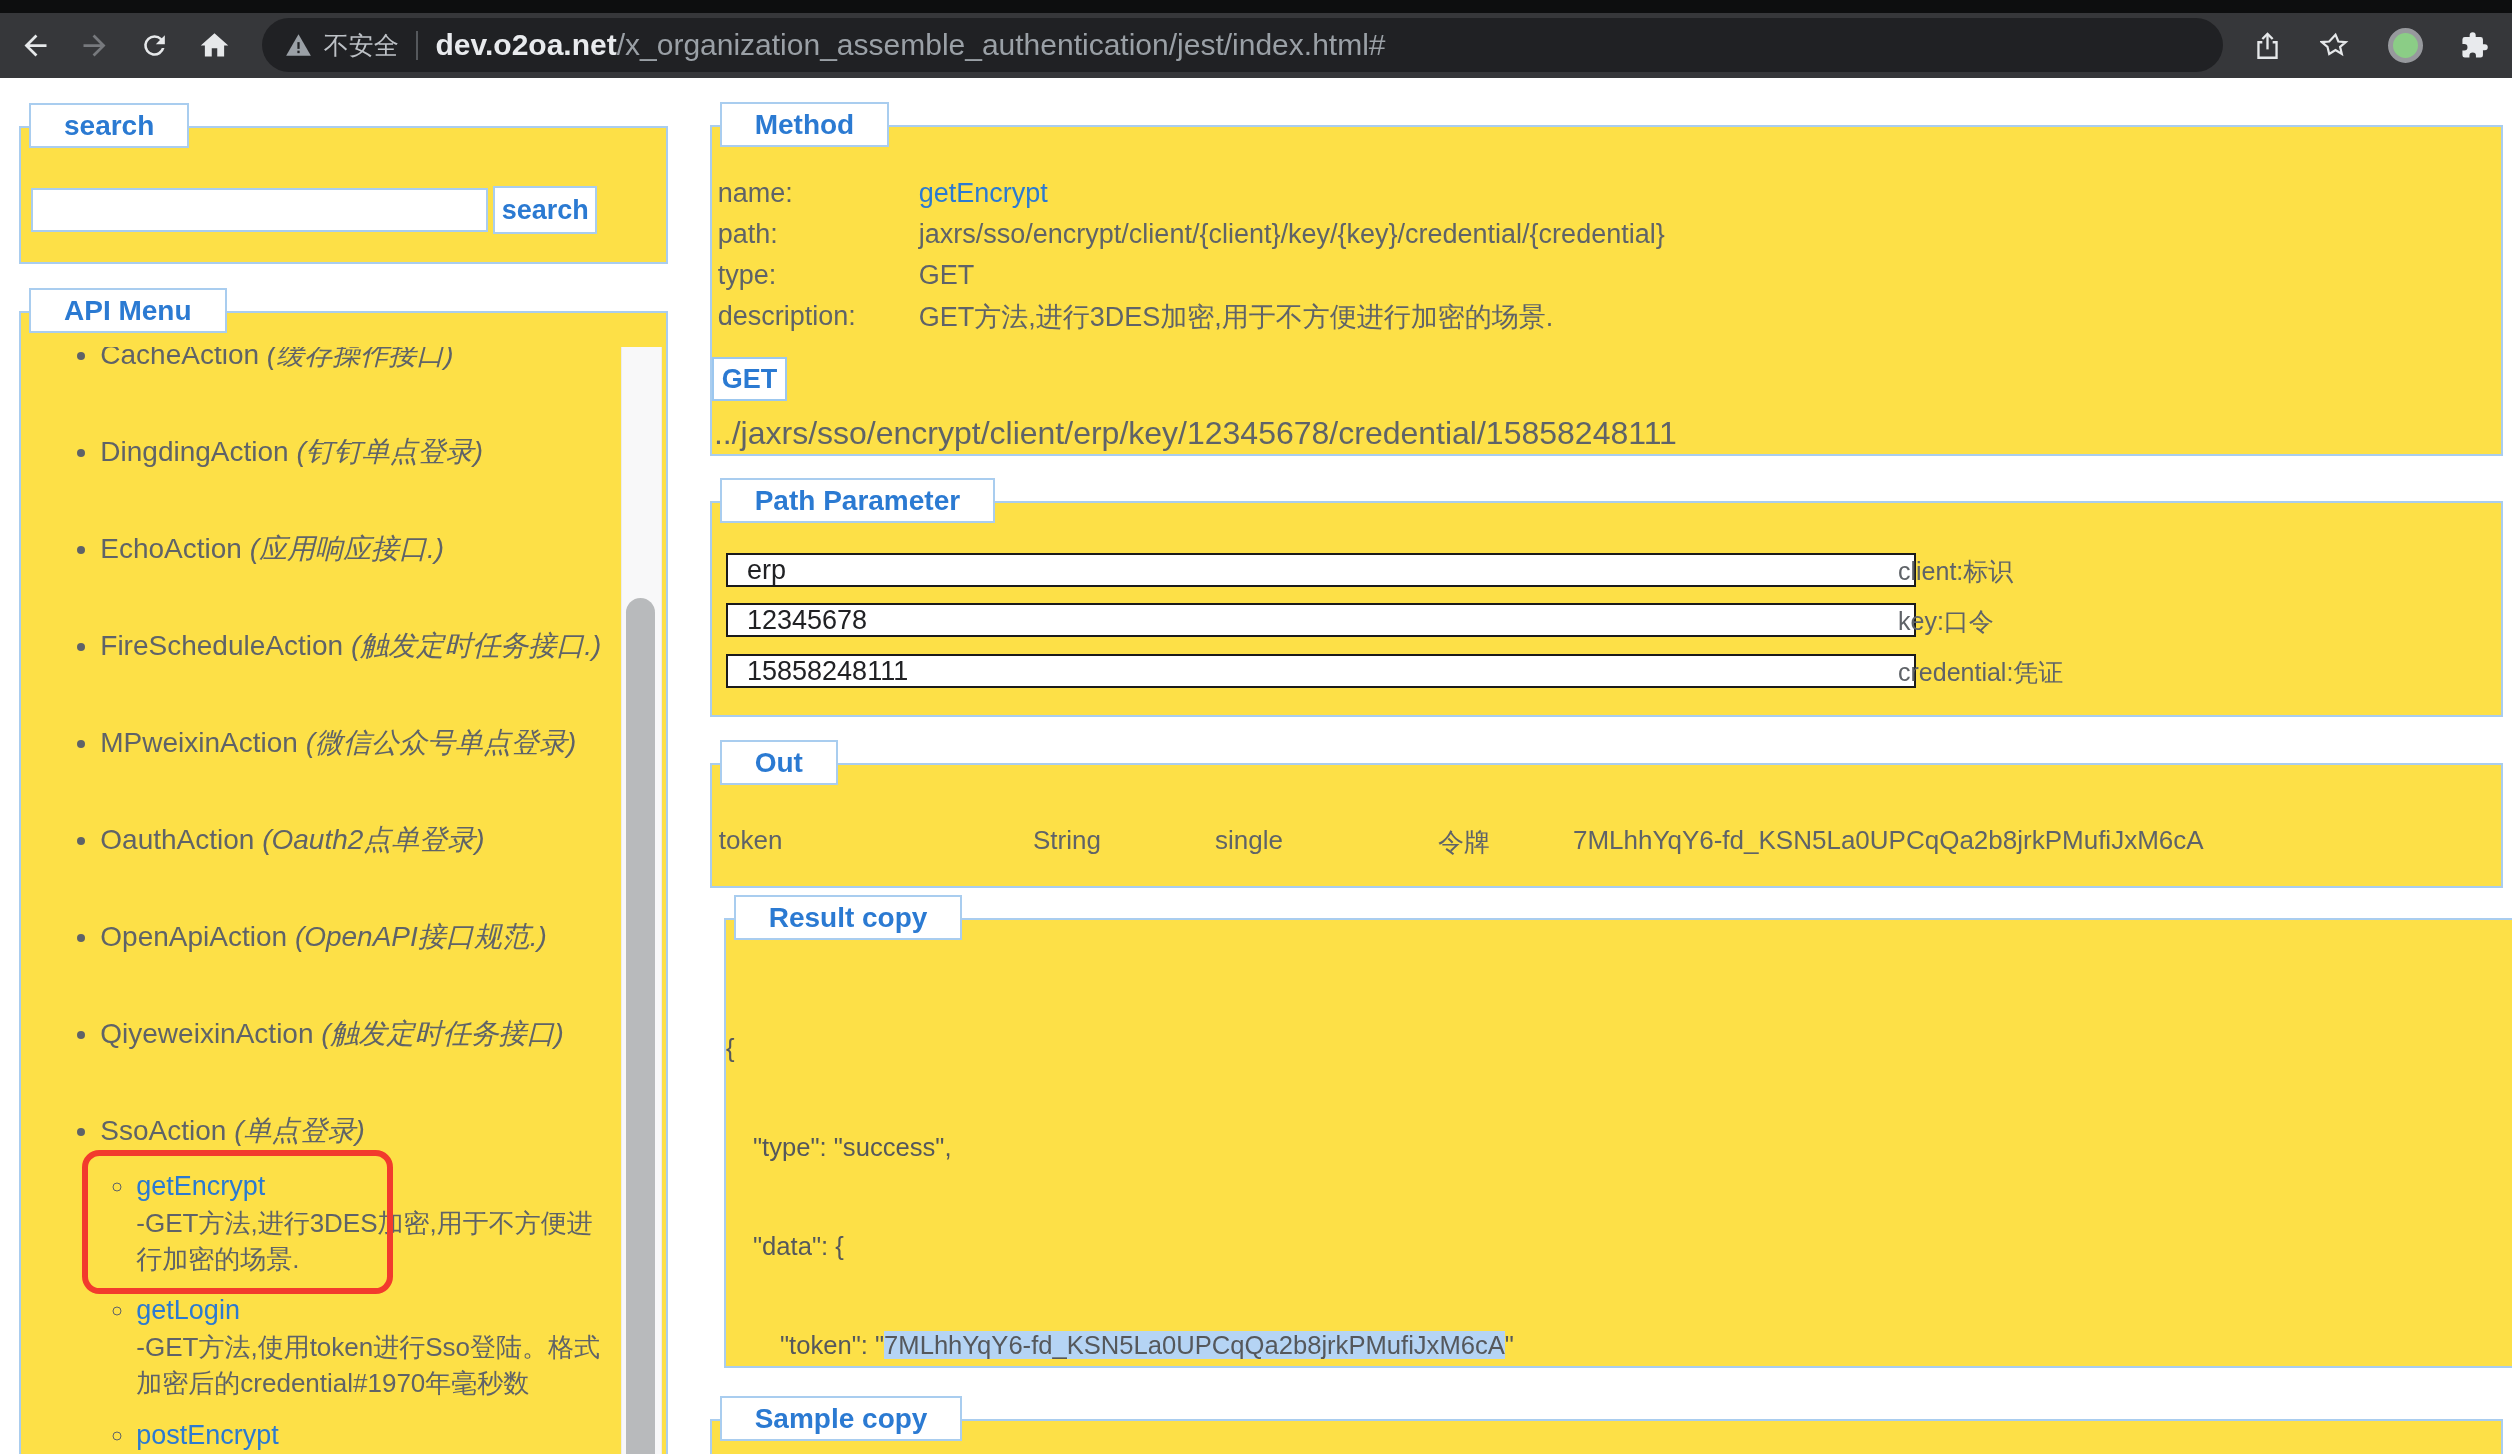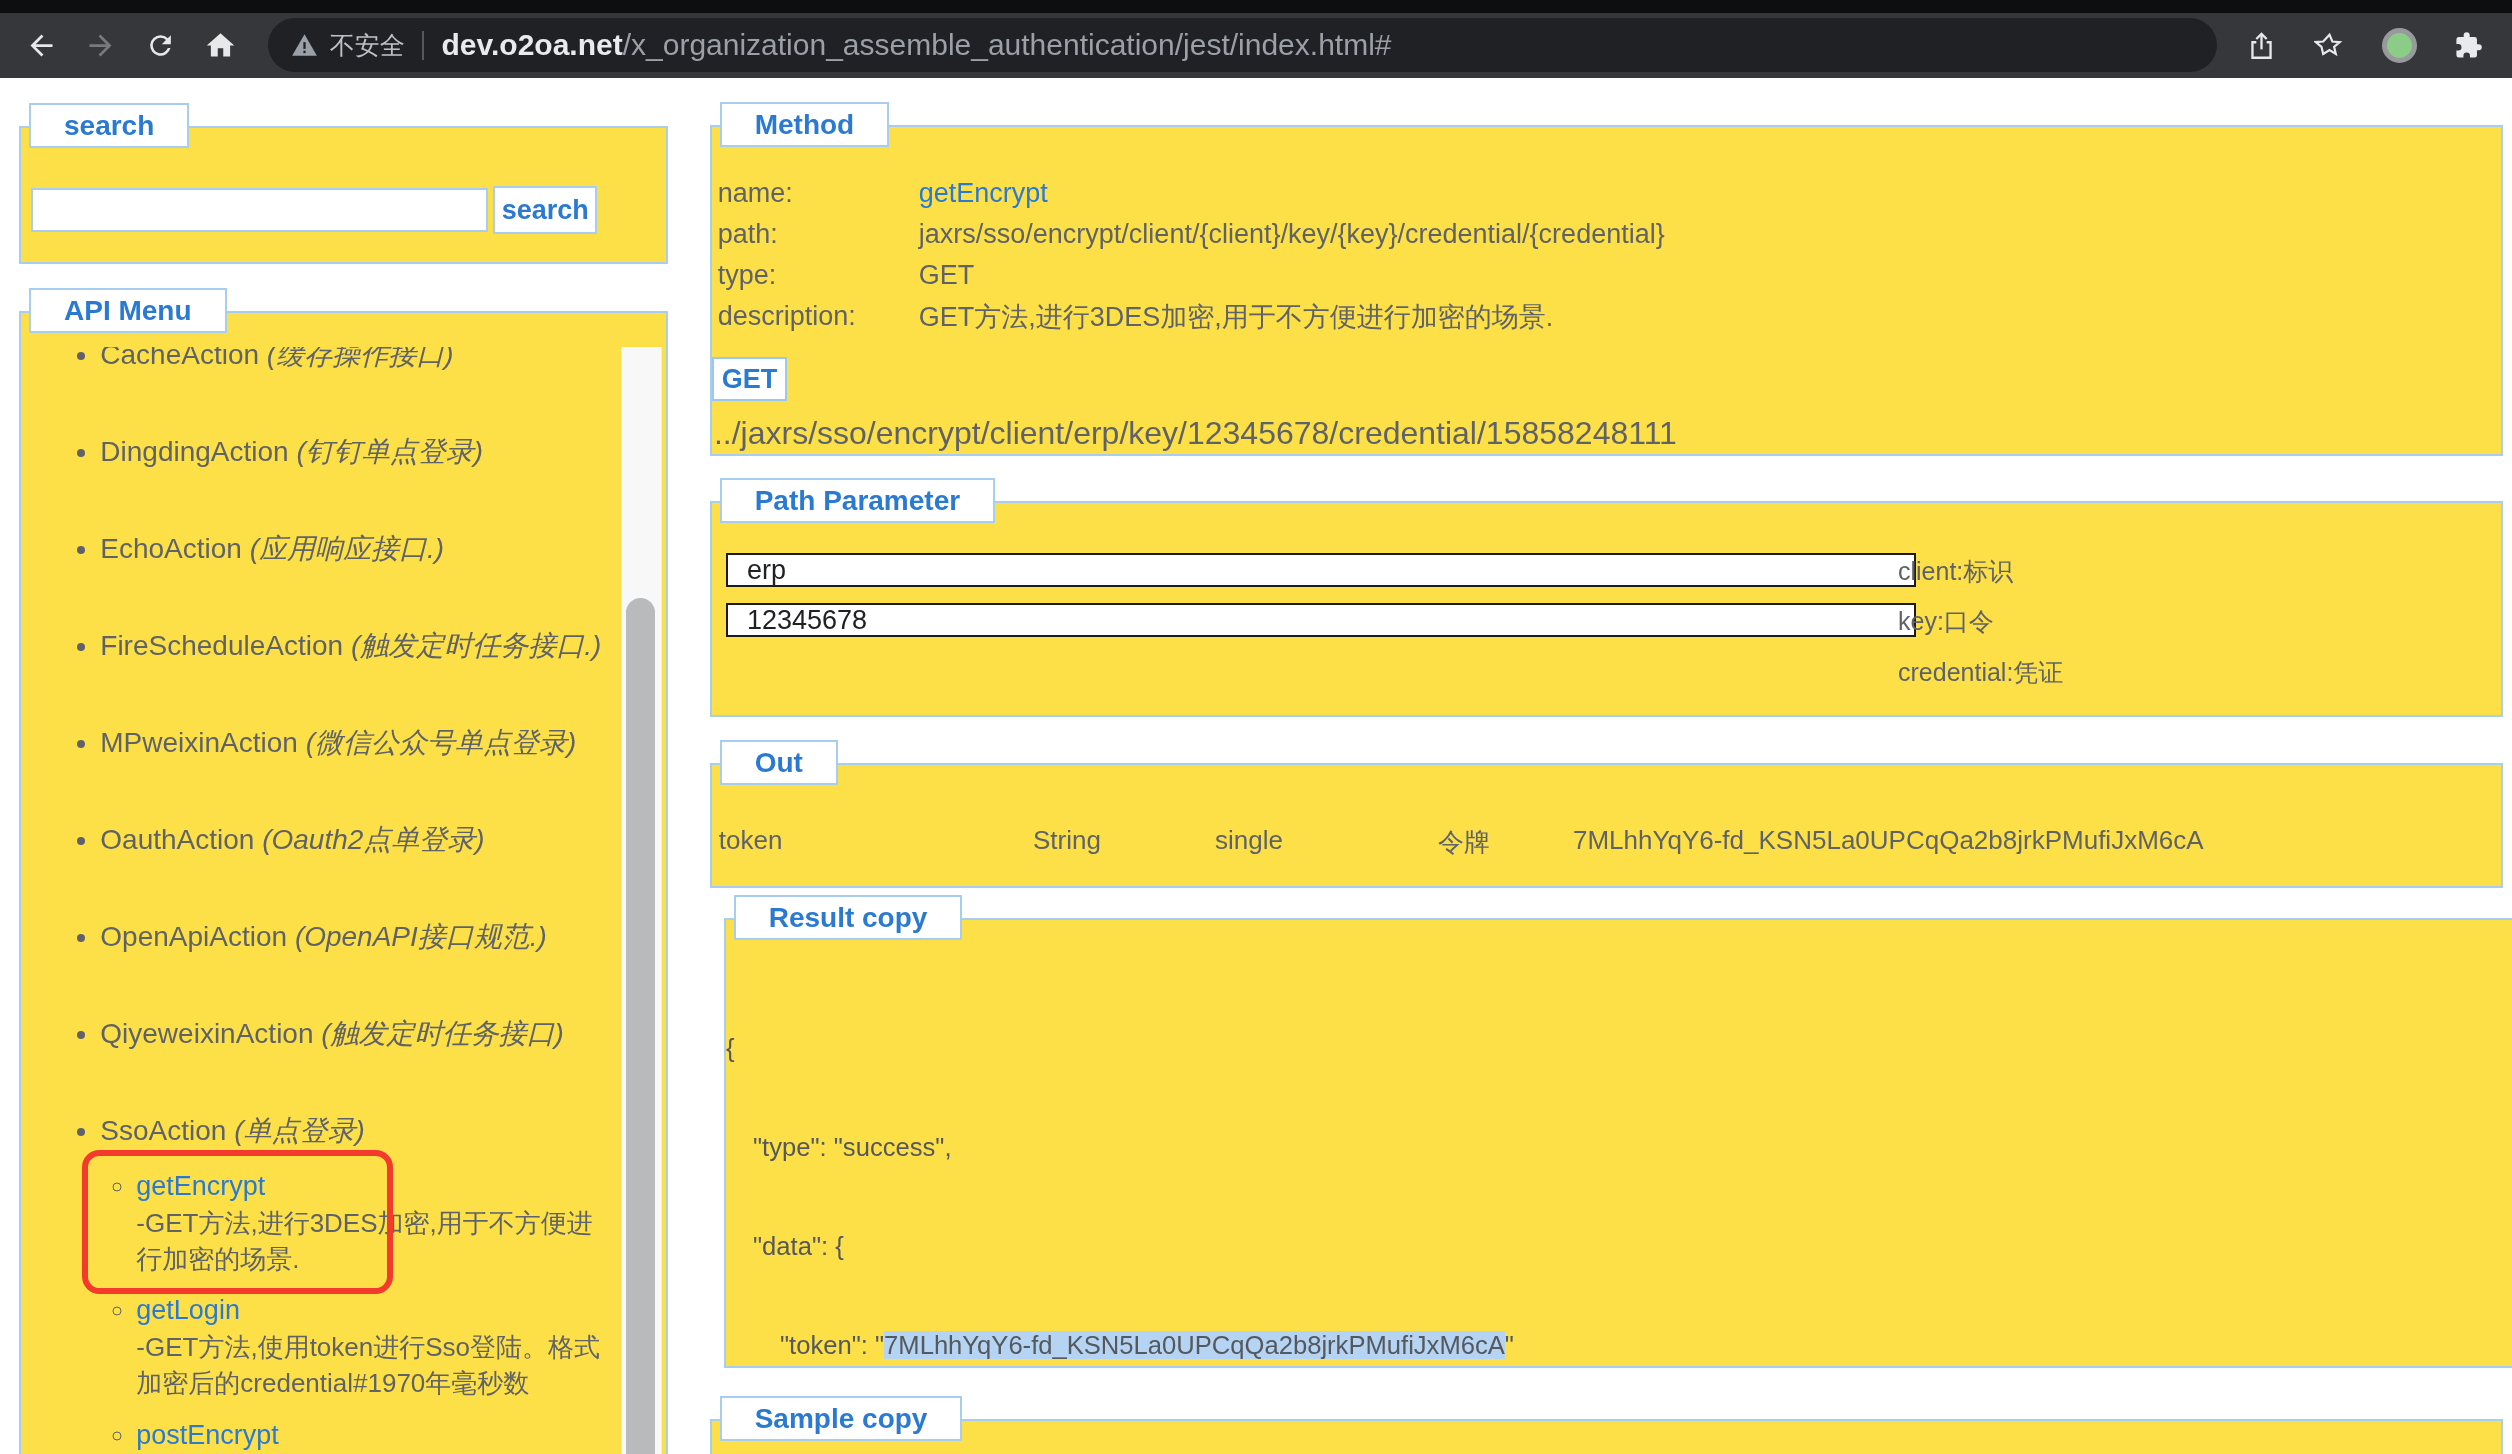--- a/index.html
+++ b/index.html
@@ -1,21 +1,21 @@
 <!DOCTYPE html>
 <html><head>
 <meta charset="utf-8">
 <style>
   html,body{margin:0;padding:0;background:#dadce0;}
   .screen{position:relative;width:2512px;height:1454px;background:#ffffff;overflow:hidden;
           font-family:"Liberation Sans","DejaVu Sans",sans-serif;color:#5f6368;}
   
   .tabstrip{position:absolute;left:0;top:0;width:100%;height:12.6px;background:#0d0e0f;}
   .toolbar{position:absolute;left:0;top:12.6px;width:100%;height:65px;background:#36373a;
-           display:flex;align-items:center;padding:0 16px;box-sizing:border-box;gap:9.7px;}
+           display:flex;align-items:center;padding:0 10px;box-sizing:border-box;gap:9.7px;}
   .navbtn{width:50px;height:50px;display:flex;align-items:center;justify-content:center;flex:0 0 auto;}
   .addressbar{flex:1;height:54px;border-radius:27px;background:#202124;display:flex;align-items:center;
               padding:0 23px;box-sizing:border-box;margin:0 13.5px;min-width:0;overflow:hidden;}
   .sec-label{font-size:25px;color:#bdc1c6;margin-left:11.6px;white-space:nowrap;}
   .addr-div{width:1.9px;height:29px;background:#55585c;margin:0 17.4px;flex:0 0 auto;}
   .url{font-size:30px;white-space:nowrap;overflow:hidden;}
   .url .domain{color:#e8eaed;font-weight:700;}
   .url .path{color:#9aa0a6;}
   .right-icons{display:flex;align-items:center;gap:37px;padding:0 13.5px 0 5.8px;flex:0 0 auto;}
   .avatar{width:25px;height:25px;border-radius:50%;background:#8bcd86;border:5.8px solid #97999d;}
@@ -208,20 +208,21 @@
       <button class="get-btn">GET</button>
       <div class="req-url">../jaxrs/sso/encrypt/client/erp/key/12345678/credential/15858248111</div>
     </div>
 
     <div class="fs" style="left:710px;top:424px;width:1793px;height:216px;">
       <div class="fs-legend">Path Parameter</div>
       <input class="pp-input" style="top: 50px;" type="text" value="erp">
       <div class="pp-label" style="top:50px;">client:标识</div>
       <input class="pp-input" style="top: 100px;" type="text" value="12345678">
       <div class="pp-label" style="top:100px;">key:口令</div>
+      <input class="pp-input" style="top: 151px;" type="text" value="15858248111">
       <div class="pp-label" style="top:151px;">credential:凭证</div>
     </div>
 
     <div class="fs" style="left:710px;top:686px;width:1793px;height:125px;">
       <div class="fs-legend">Out</div>
       <div class="out-cell" style="left:6.8px;">token</div>
       <div class="out-cell" style="left:321px;">String</div>
       <div class="out-cell" style="left:503px;">single</div>
       <div class="out-cell" style="left:726px;">令牌</div>
       <div class="out-cell" style="left:861px;">7MLhhYqY6-fd_KSN5La0UPCqQa2b8jrkPMufiJxM6cA</div>

